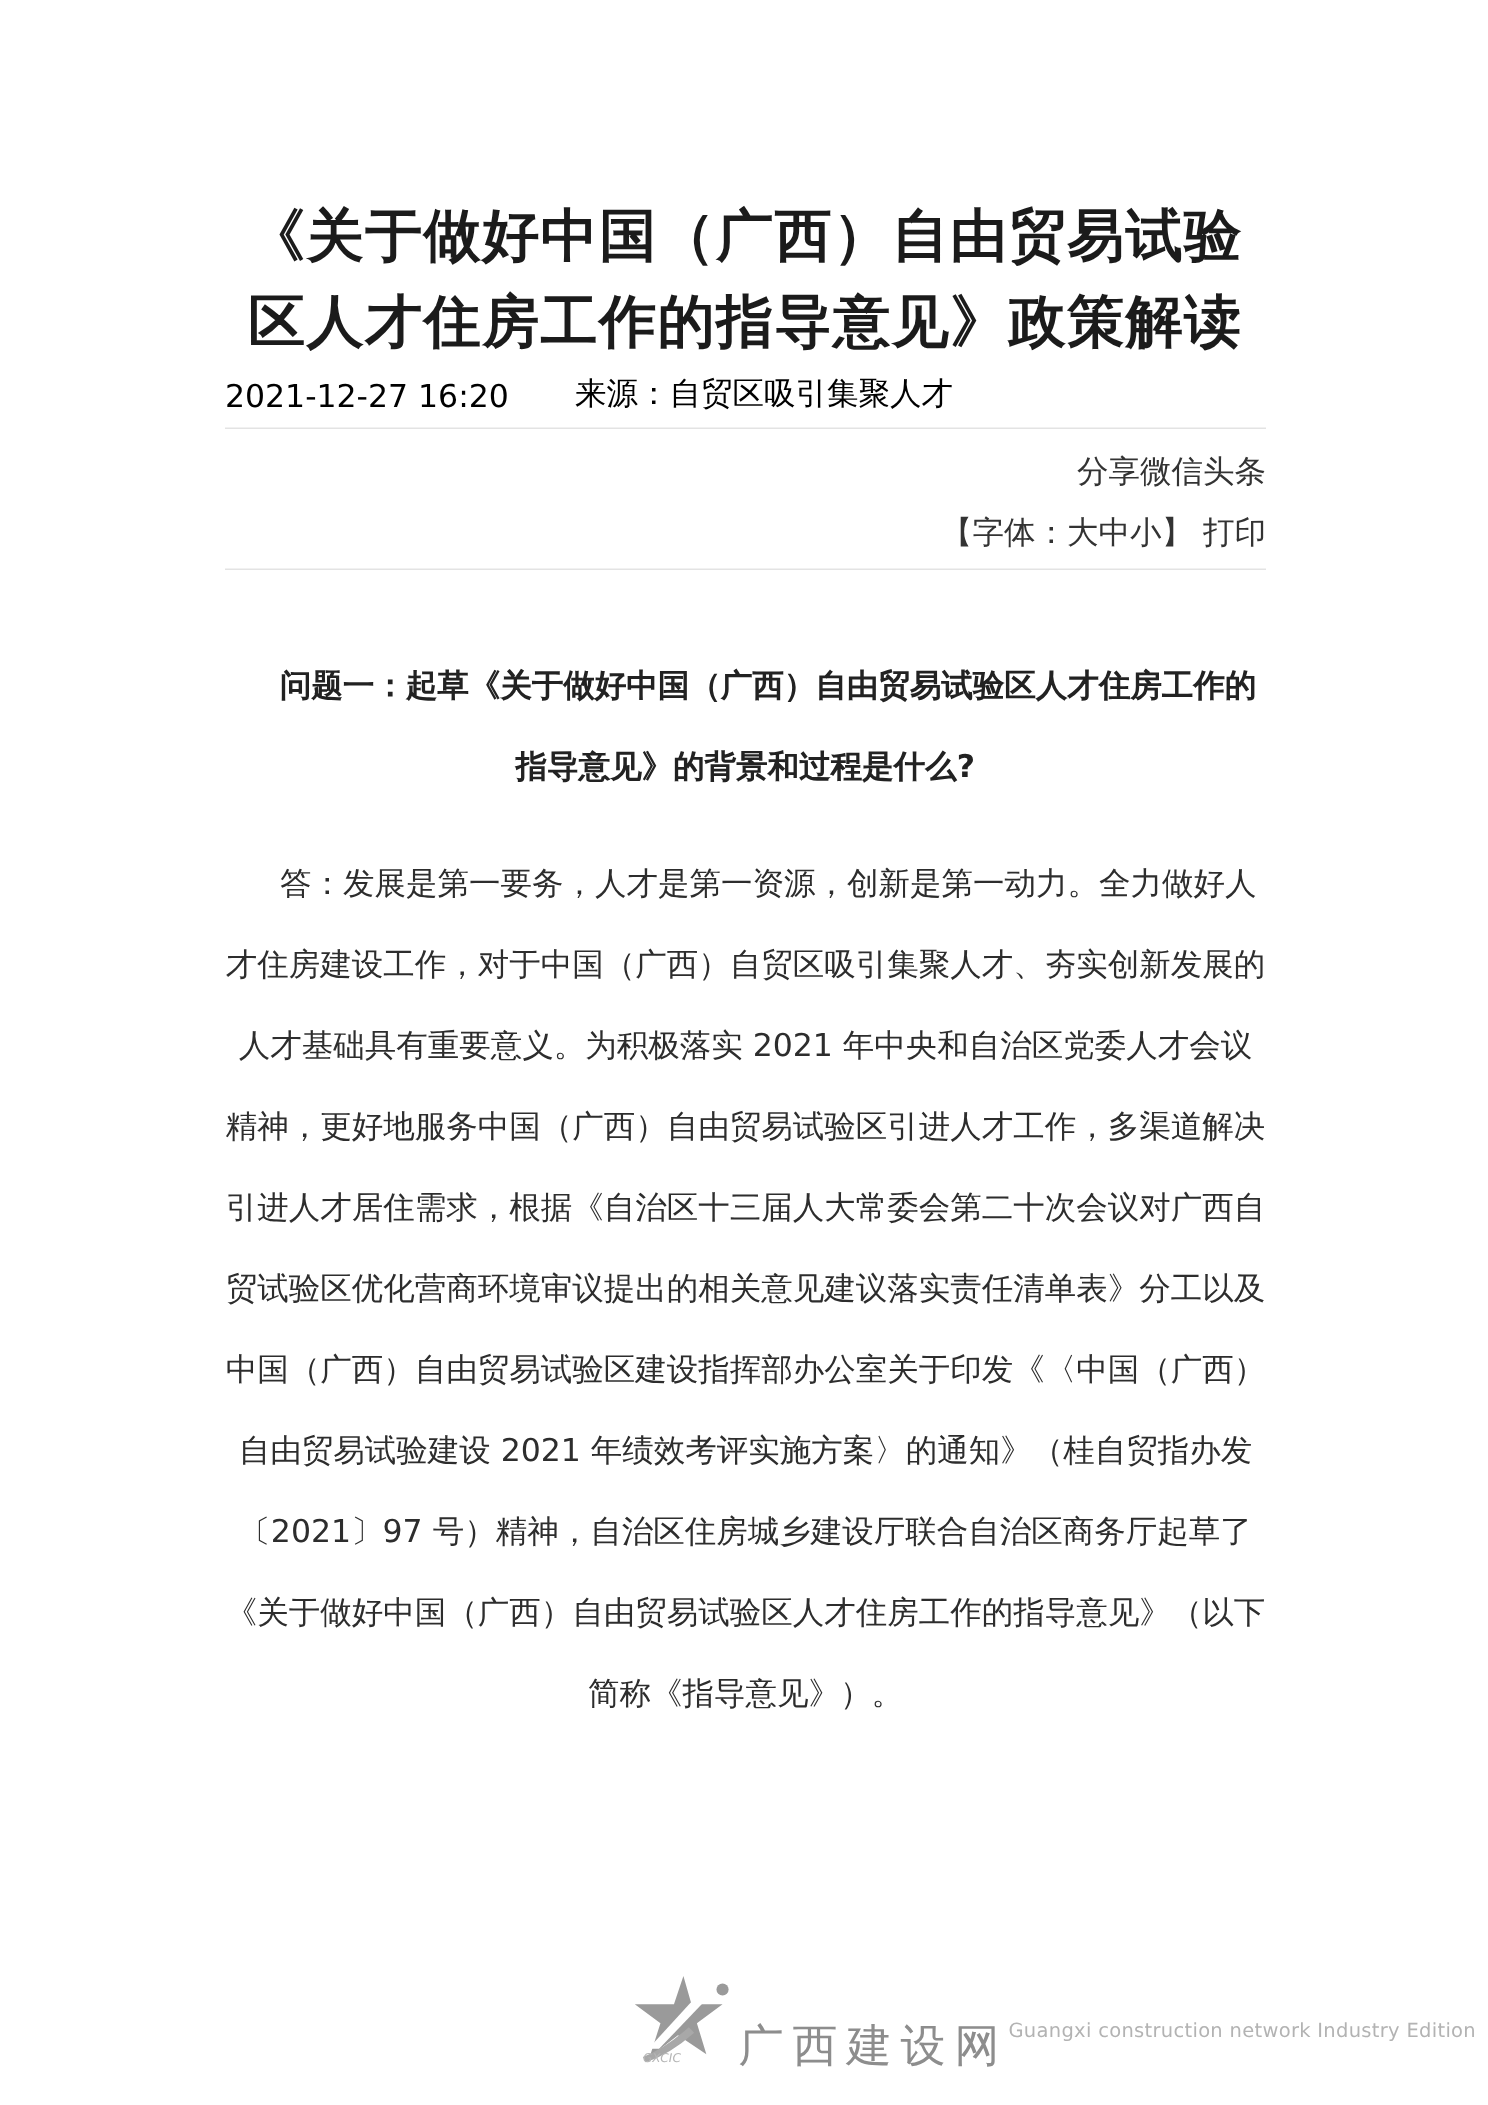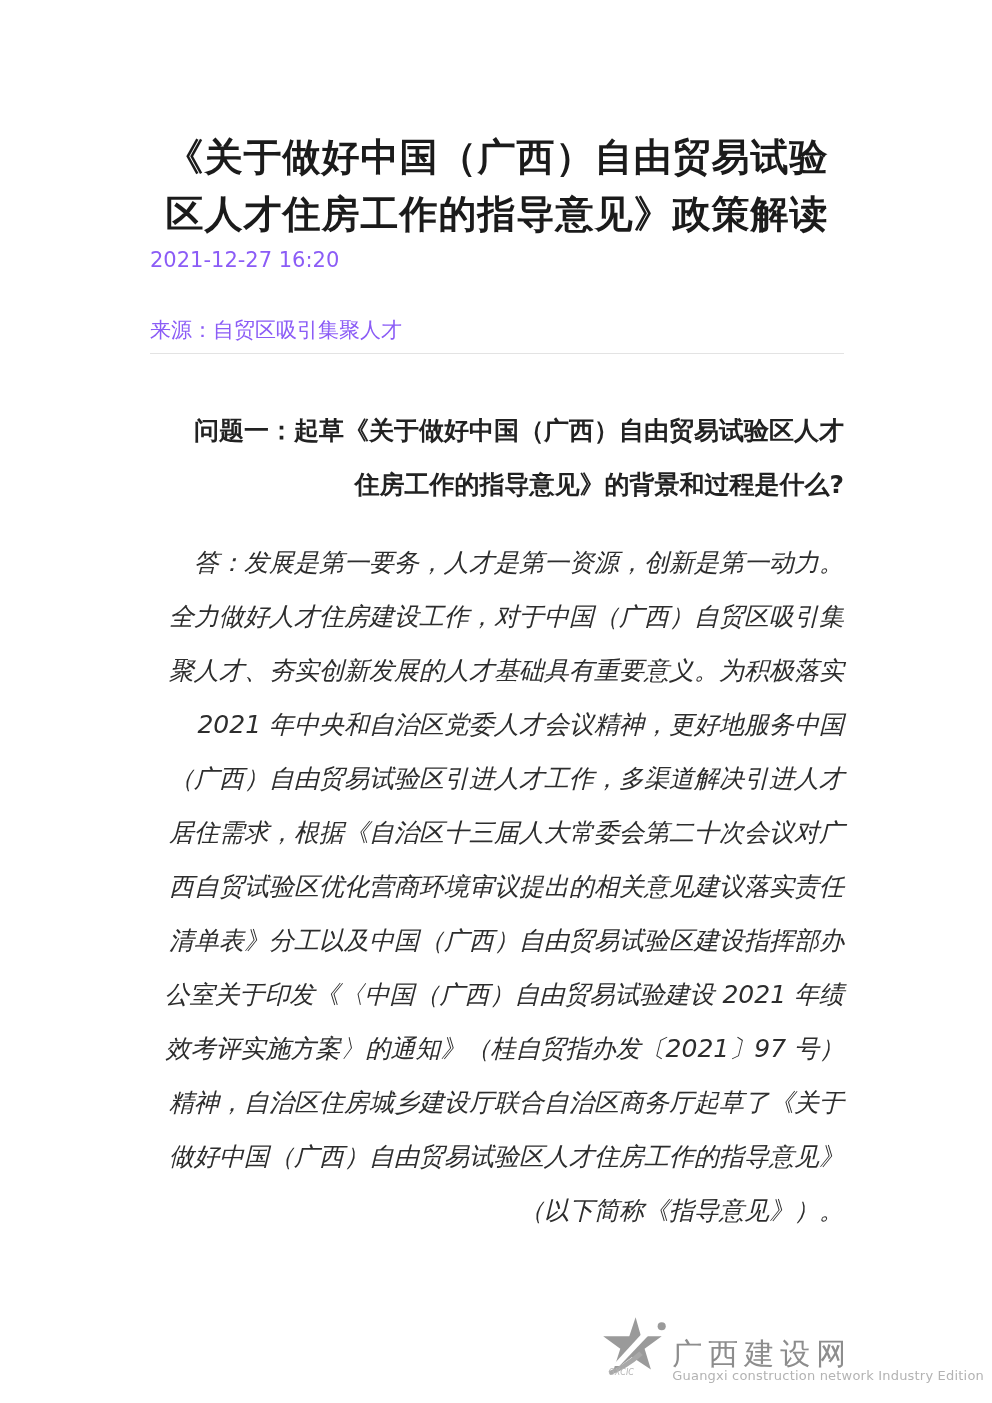--- a/index.html
+++ b/index.html
@@ -20,61 +20,60 @@
   .title {
     font-size:38px;
     line-height:57px;
     font-weight:700;
     text-align:center;
     color:#1b1b1b;
     letter-spacing:1px;
   }
   .meta {
     display:flex;
-    align-items:flex-start;
+    align-items:flex-end;
     gap:44px;
     font-size:21px;
-    color:#8b5cf6;
+    color:#000000;
     margin-top:5px;
     padding-bottom:9px;
     border-bottom:1px solid #e3e3e3;
     white-space:nowrap;
-    flex-direction:column;
   }
   .toolbar {
     text-align:right;
     font-size:21px;
     color:#333333;
     padding:14px 0 10px 0;
     border-bottom:1px solid #e3e3e3;
   }
   .toolbar-row1 { margin-bottom:13px; }
   .tool-link { cursor:pointer; }
   .para {
-    font-size:25px;
+    font-size:21px;
     line-height:54px;
     color:#2d2d2d;
     text-indent:1.45em;
-    text-align:right;
+    text-align:center;
   }
   .question {
     margin-top:50px;
     font-weight:700;
     color:#222222;
   }
-  .answer { margin-top:24px;font-style:italic; }
+  .answer { margin-top:24px; }
   .footer-logo {
     position:absolute;
     right:8px; bottom:20px;
     display:flex;
     align-items:flex-end;
     gap:4px;
   }
   .logo-star { flex:0 0 auto; }
-  .logo-texts { display:flex; flex-direction:column; padding-bottom:2px;justify-content:flex-end; }
+  .logo-texts { display:flex; flex-direction:row; padding-bottom:2px;justify-content:flex-end; }
   .site-name {
     font-family:"DejaVu Serif", serif;
     font-size:30px;
     line-height:32px;
     letter-spacing:6px;
     color:#8d8d8d;
   }
   .site-sub {
     font-size:13px;
     line-height:11px;
@@ -89,20 +88,28 @@
 <div class="page">
   <div class="content">
 
     <h1 class="title">《关于做好中国（广西）自由贸易试验区人才住房工作的指导意见》政策解读</h1>
 
     <div class="meta">
       <span>2021-12-27 16:20</span>
       <span>来源：自贸区吸引集聚人才</span>
     </div>
 
+    <div class="toolbar">
+      <div class="toolbar-row1">
+        <span>分享</span><span class="tool-link">微信</span><span class="tool-link">头条</span>
+      </div>
+      <div>
+        <span>【</span><span>字体：</span><span class="tool-link">大</span><span class="tool-link">中</span><span class="tool-link">小</span><span>】</span>&nbsp;<span class="tool-link">打印</span>
+      </div>
+    </div>
 
     <p class="para question">问题一：起草《关于做好中国（广西）自由贸易试验区人才住房工作的指导意见》的背景和过程是什么?</p>
 
     <p class="para answer">答：发展是第一要务，人才是第一资源，创新是第一动力。全力做好人才住房建设工作，对于中国（广西）自贸区吸引集聚人才、夯实创新发展的人才基础具有重要意义。为积极落实 2021 年中央和自治区党委人才会议精神，更好地服务中国（广西）自由贸易试验区引进人才工作，多渠道解决引进人才居住需求，根据《自治区十三届人大常委会第二十次会议对广西自贸试验区优化营商环境审议提出的相关意见建议落实责任清单表》分工以及中国（广西）自由贸易试验区建设指挥部办公室关于印发《〈中国（广西）自由贸易试验建设 2021 年绩效考评实施方案〉的通知》（桂自贸指办发〔2021〕97 号）精神，自治区住房城乡建设厅联合自治区商务厅起草了《关于做好中国（广西）自由贸易试验区人才住房工作的指导意见》（以下简称《指导意见》）。</p>
 
   </div>
 
   <div class="footer-logo">
     <span class="logo-star">
       <svg width="72" height="64" viewBox="0 0 80 70" xmlns="http://www.w3.org/2000/svg">

